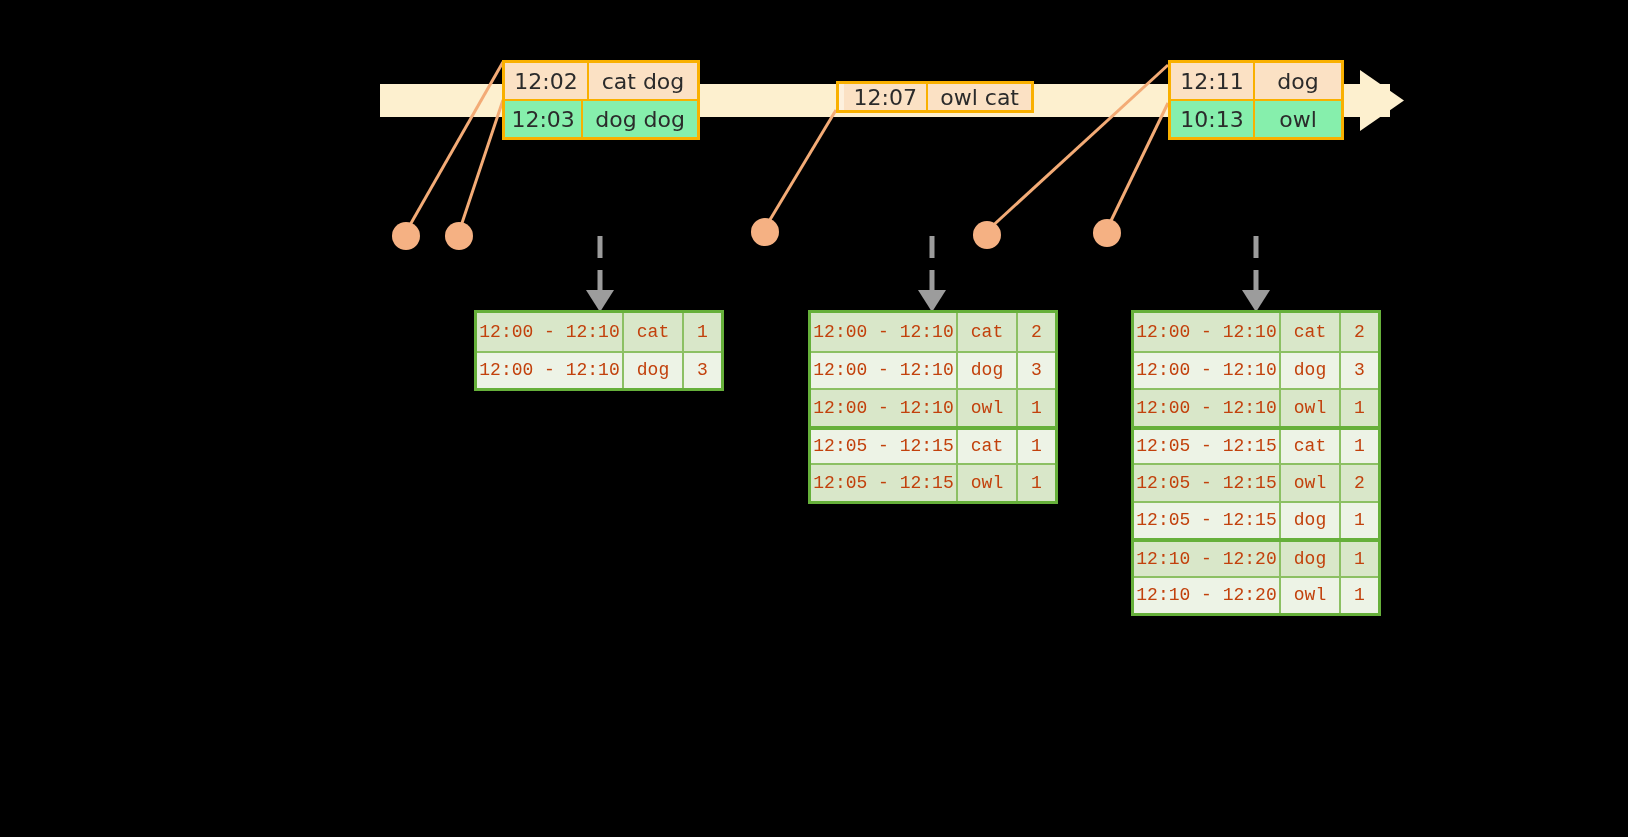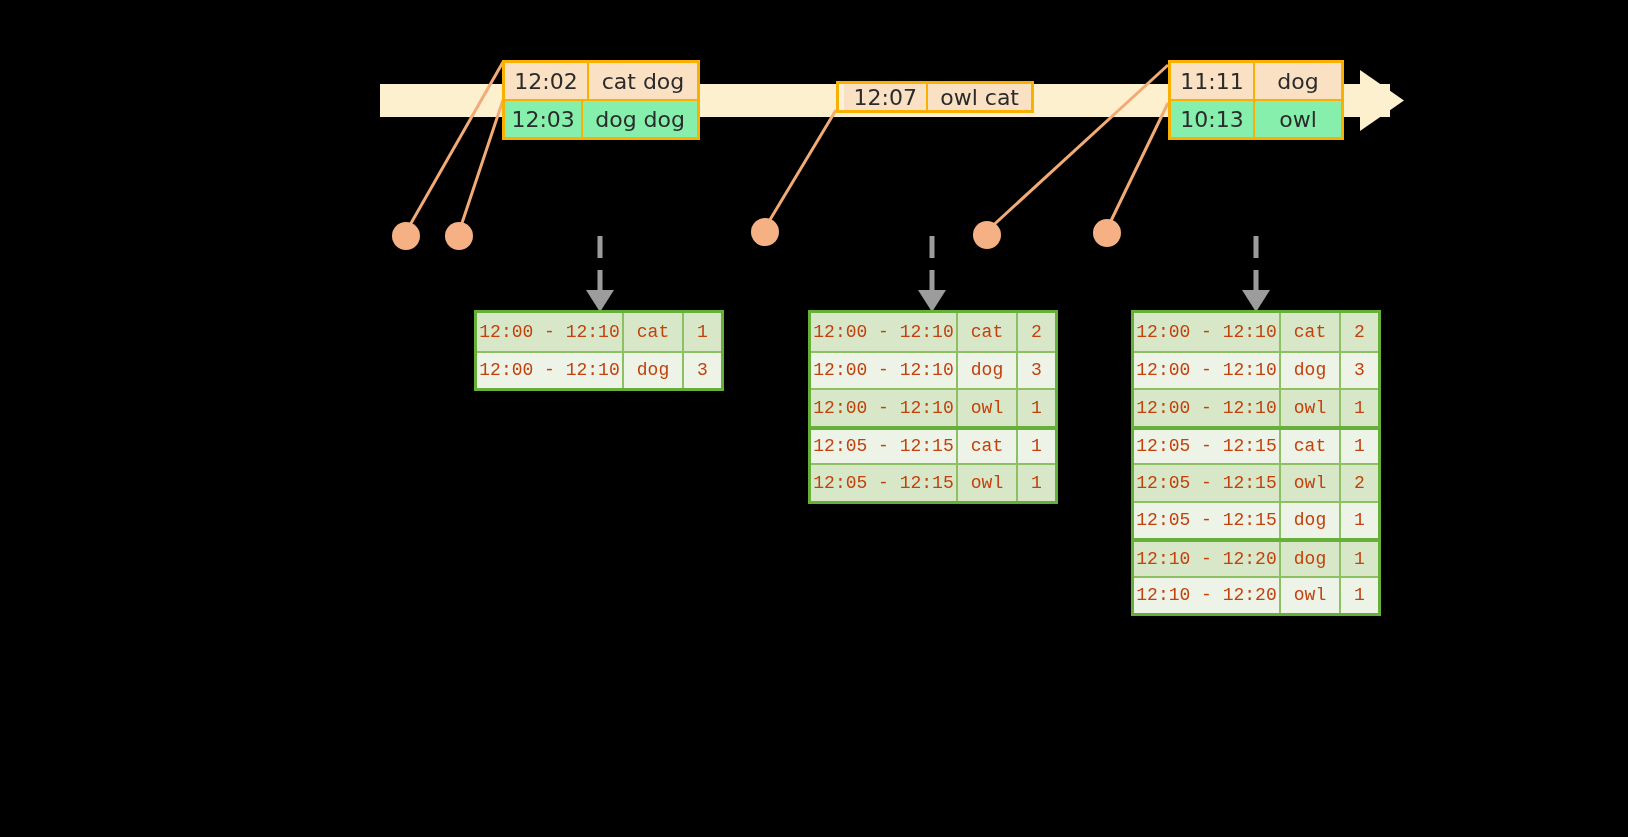--- a/index.html
+++ b/index.html
@@ -103,21 +103,21 @@
 
   <div class="evt-box" style="left:836px;top:81px;width:198px;height:32px;align-items:flex-end;">
     <div class="evt-row">
       <div class="evt-cell evt-time shade-a">12:07</div>
       <div class="evt-cell evt-payload shade-a">owl cat</div>
     </div>
   </div>
 
   <div class="evt-box" style="left:1168px;top:60px;width:176px;height:80px;">
     <div class="evt-row">
-      <div class="evt-cell evt-time shade-a">11:11</div>
+      <div class="evt-cell evt-time shade-a">12:11</div>
       <div class="evt-cell evt-payload shade-a">dog</div>
     </div>
     <div class="evt-row">
       <div class="evt-cell evt-time shade-b">10:13</div>
       <div class="evt-cell evt-payload shade-b">owl</div>
     </div>
   </div>
 
   <div class="tbl" id="tbl0" style="left:474px;top:310px;width:250px;">
       <div class="trow r-odd">

